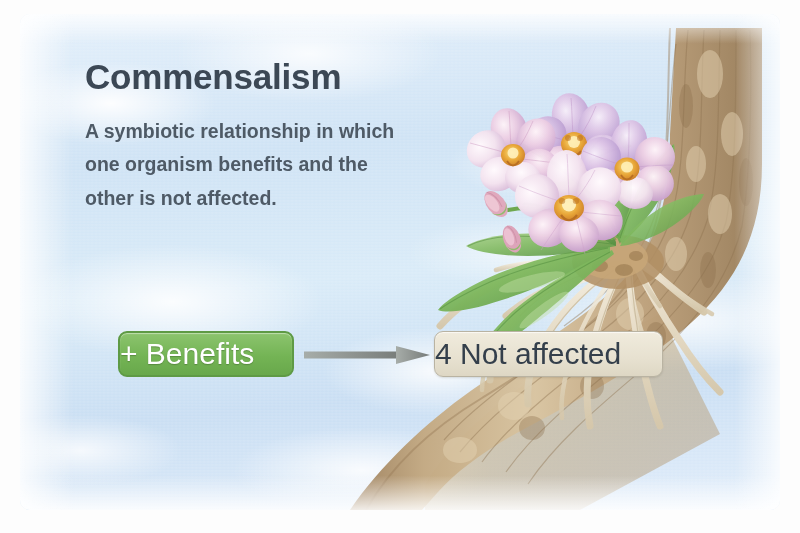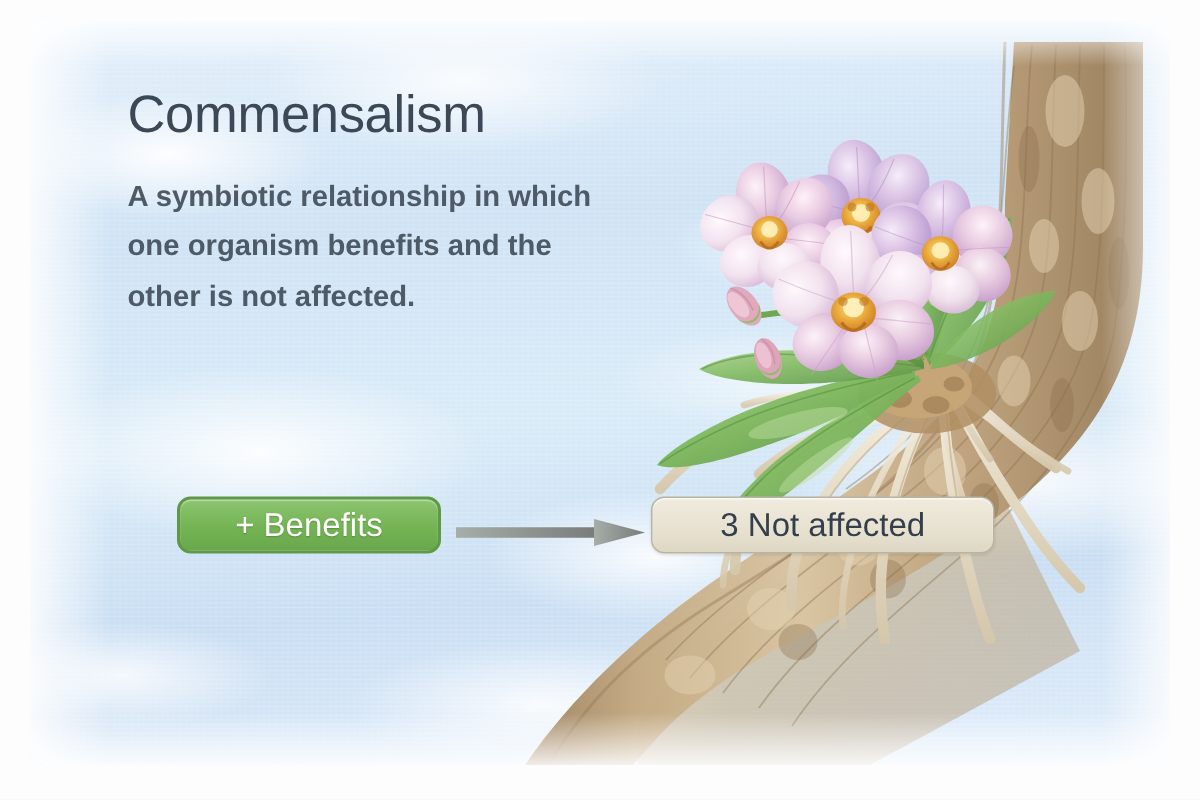--- a/index.html
+++ b/index.html
@@ -67,21 +67,21 @@
 
   
   .text-block {
     position: absolute;
     left: 85px;
     top: 58px;
     width: 330px;
   }
   .title {
     font-size: 35px;
-    font-weight: 400;
+    font-weight: 700;
     color: #3c4855;
     letter-spacing: -0.2px;
     margin: 0 0 18px 0;
     line-height: 1.1;
   }
   .desc {
     font-size: 19.5px;
     color: #4e5a66;
     line-height: 1.72;
     margin: 0;
@@ -92,27 +92,27 @@
   .relation-row {
     position: absolute;
     left: 118px;
     top: 331px;
     width: 545px;
     height: 48px;
   }
   .tag {
     position: absolute;
     top: 0;
-    height: 38px;
+    height: 46px;
     display: flex;
     align-items: center;
-    justify-content: center;
+    justify-content: flex-start;
     border-radius: 9px;
     box-sizing: border-box;
-    font-size: 22px;
+    font-size: 30px;
   }
   .tag-benefits {
     left: 0;
     width: 176px;
     background: linear-gradient(180deg, #8cc46e 0%, #74b455 55%, #68a84b 100%);
     border: 2px solid #5e9a45;
     color: #ffffff;
     text-shadow: 0 1px 1px rgba(70,110,50,0.55);
     box-shadow: inset 0 1px 1px rgba(255,255,255,0.45);
   }
@@ -458,17 +458,17 @@
           <stop offset="0%" stop-color="#a7ada9"></stop>
           <stop offset="55%" stop-color="#8c918e"></stop>
           <stop offset="100%" stop-color="#767b79"></stop>
         </linearGradient>
       </defs>
       <rect x="0" y="5.5" width="98" height="7" fill="url(#arrGrad)"></rect>
       <polygon points="92,0 126,9 92,18" fill="url(#arrGrad)"></polygon>
     </svg>
 
     <div class="tag tag-notaffected">
-      <span>3 Not affected</span>
+      <span>4 Not affected</span>
     </div>
   </div>
 
 </div>
 
 </body></html>

